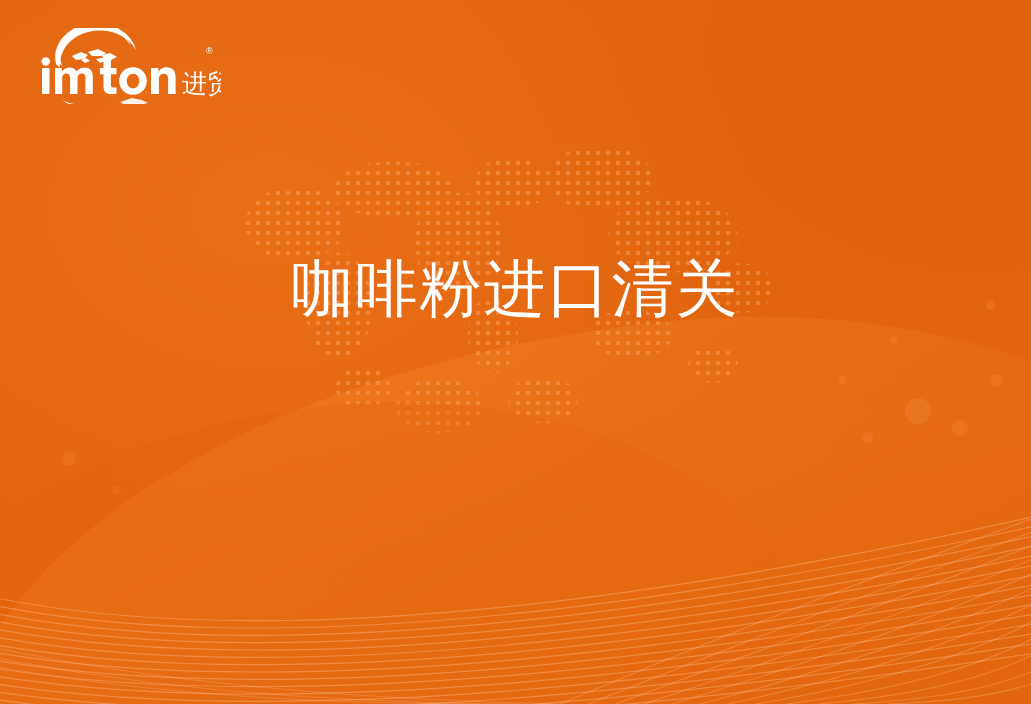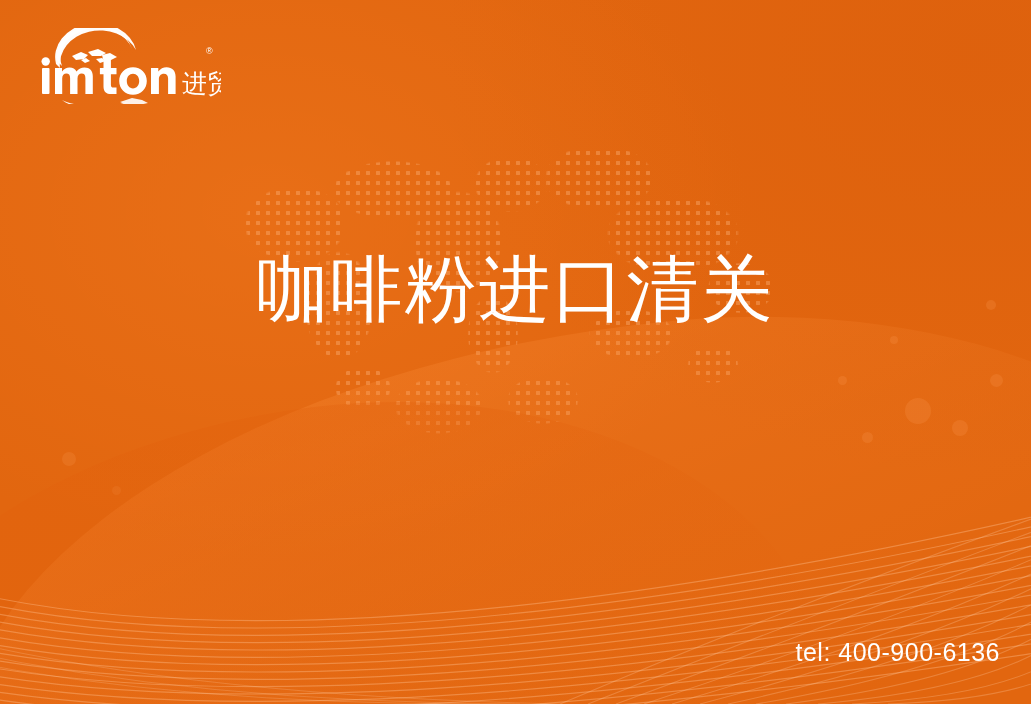--- a/index.html
+++ b/index.html
@@ -143,21 +143,21 @@
   
   .headline {
     position: absolute;
     left: 0;
     top: 228px;
     width: 1031px;
     text-align: center;
     color: #ffffff;
     font-family: "DejaVu Sans", "Liberation Sans", sans-serif;
     font-weight: 400;
-    font-size: 72px;
+    font-size: 62px;
     line-height: 122px;
     letter-spacing: 2px;
     white-space: nowrap;
   }
   .headline .line { display: block; }
 
   
   .phone {
     position: absolute;
     right: 31px;
@@ -280,15 +280,14 @@
         <path d="M26 72 c14 7 44 9 66 2 -20 10 -52 9 -66 -2 z" opacity="0.95"></path>
         <path d="M84 74 l12 -4 10 2 6 3 -9 2 -12 0 z" opacity="0.9"></path>
       </g>
     </svg>
   </div>
 
   <div class="headline">
     <span class="line">咖啡粉进口清关</span>
   </div>
 
-  <div class="phone">tel: 400-900-6136</div>
 
 </div>
 
 </body></html>

